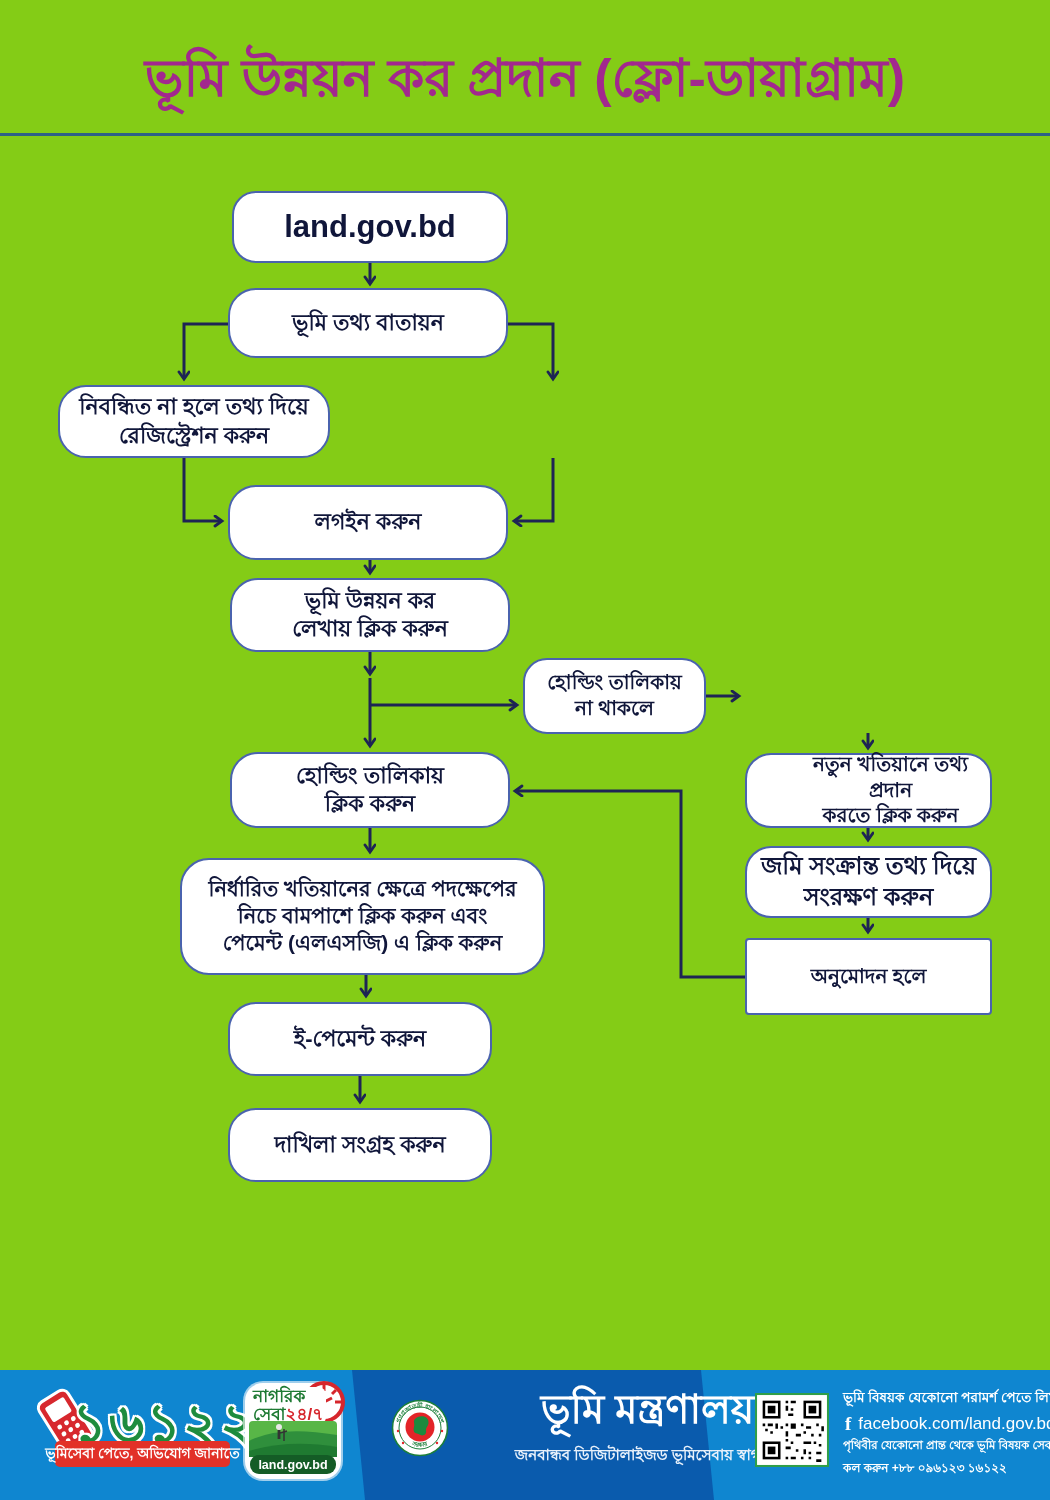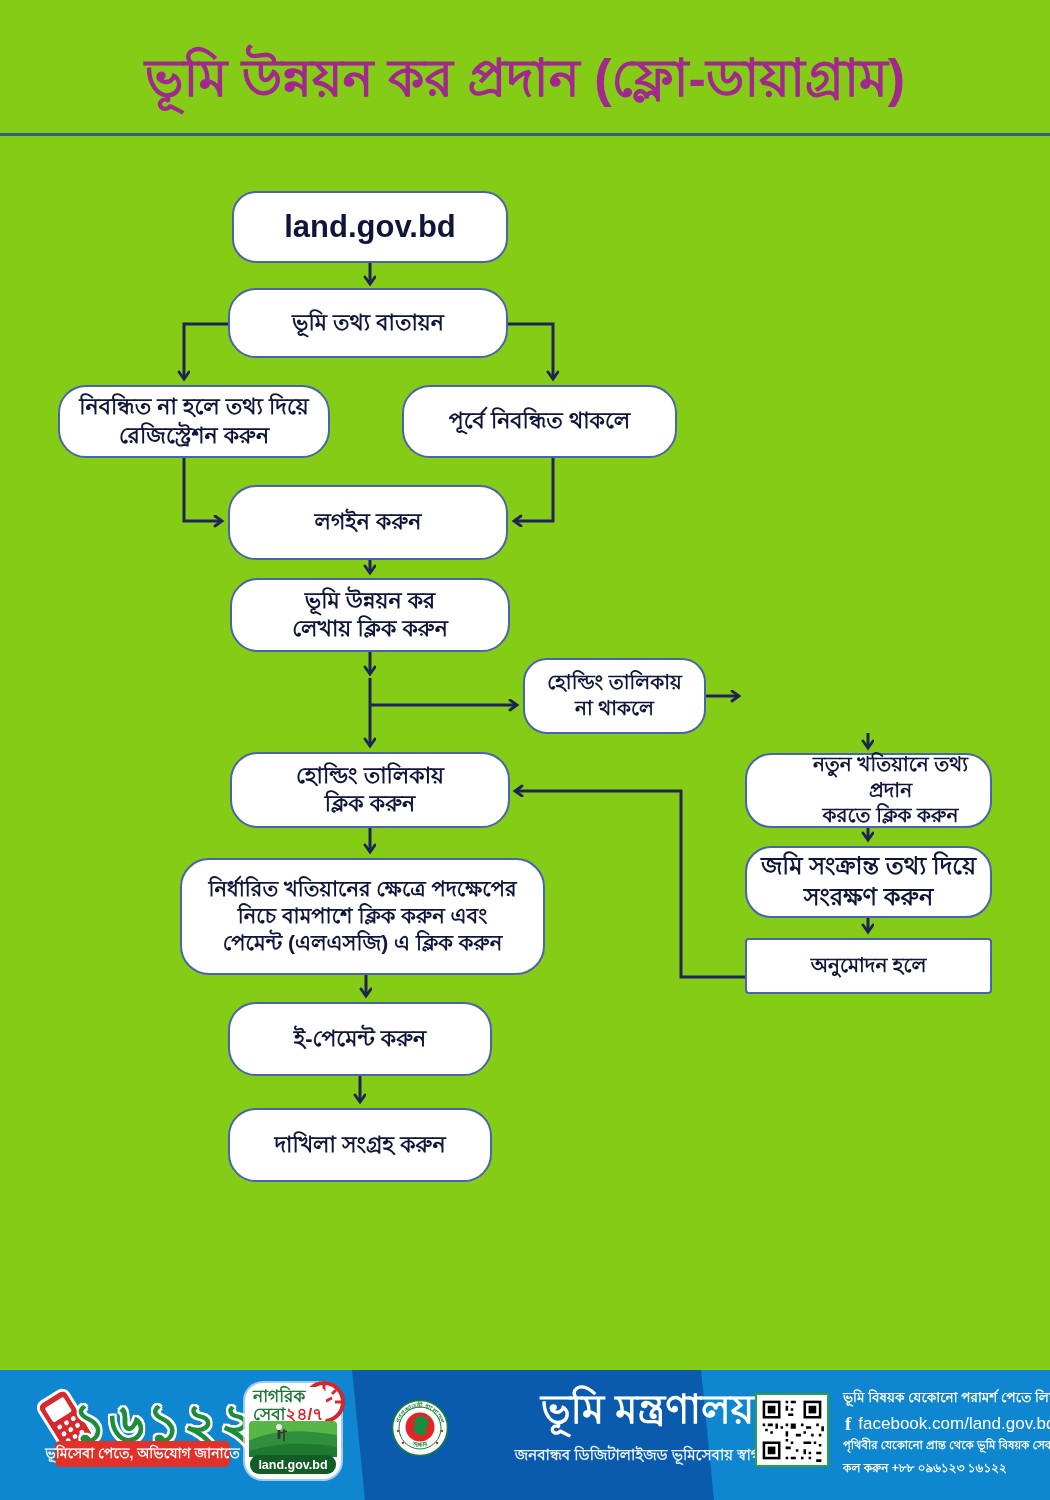--- a/index.html
+++ b/index.html
@@ -92,23 +92,20 @@
 
   <div class="node" style="left:228px;top:288px;width:280px;height:70px;">
     <span>ভূমি তথ্য বাতায়ন</span>
     </div>
 
   <div class="node" style="left:58px;top:385px;width:272px;height:73px;">
     <span>নিবন্ধিত না হলে তথ্য দিয়ে
 রেজিস্ট্রেশন করুন</span>
     </div>
 
-  <div class="node" style="left:402px;top:385px;width:275px;height:73px;">
-    <span>পূর্বে নিবন্ধিত থাকলে</span>
-    </div>
 
   <div class="node" style="left:228px;top:485px;width:280px;height:75px;">
     <span>লগইন করুন</span>
     </div>
 
   <div class="node" style="left:230px;top:578px;width:280px;height:74px;">
     <span>ভূমি উন্নয়ন কর
 লেখায় ক্লিক করুন</span>
     </div>
 
@@ -126,21 +123,21 @@
   <div class="node" style="left:745px;top:753px;width:247px;height:75px;border-radius:26px;font-size:20px;padding-left:44px;">
     <span>নতুন খতিয়ানে তথ্য প্রদান
 করতে ক্লিক করুন</span>
     </div>
 
   <div class="node" style="left:745px;top:846px;width:247px;height:72px;border-radius:26px;font-size:24px;">
     <span>জমি সংক্রান্ত তথ্য দিয়ে
 সংরক্ষণ করুন</span>
     </div>
 
-  <div class="node" style="left:745px;top:938px;width:247px;height:56px;border-radius:4px;font-size:20px;">
+  <div class="node" style="left:745px;top:938px;width:247px;height:77px;border-radius:4px;font-size:20px;">
     <span>অনুমোদন হলে</span>
     </div>
 
   <div class="node" style="left:180px;top:858px;width:365px;height:117px;border-radius:29px;font-size:21px;">
     <span>নির্ধারিত খতিয়ানের ক্ষেত্রে পদক্ষেপের
 নিচে বামপাশে ক্লিক করুন এবং
 পেমেন্ট (এলএসজি) এ ক্লিক করুন</span>
     </div>
 
   <div class="node" style="left:228px;top:1002px;width:264px;height:74px;">

